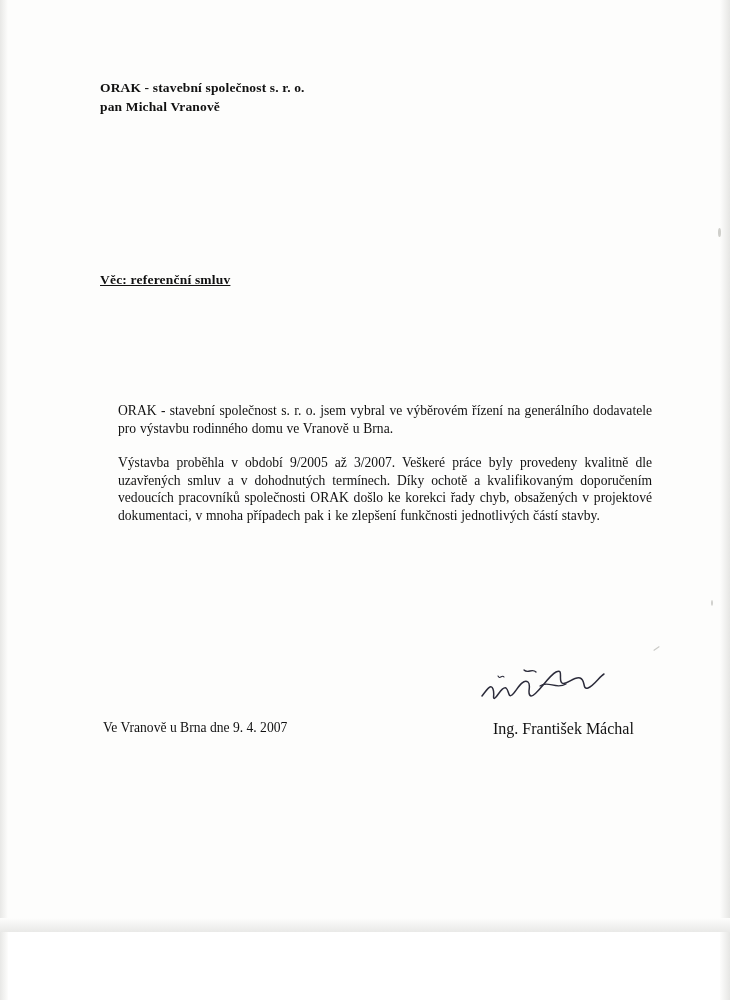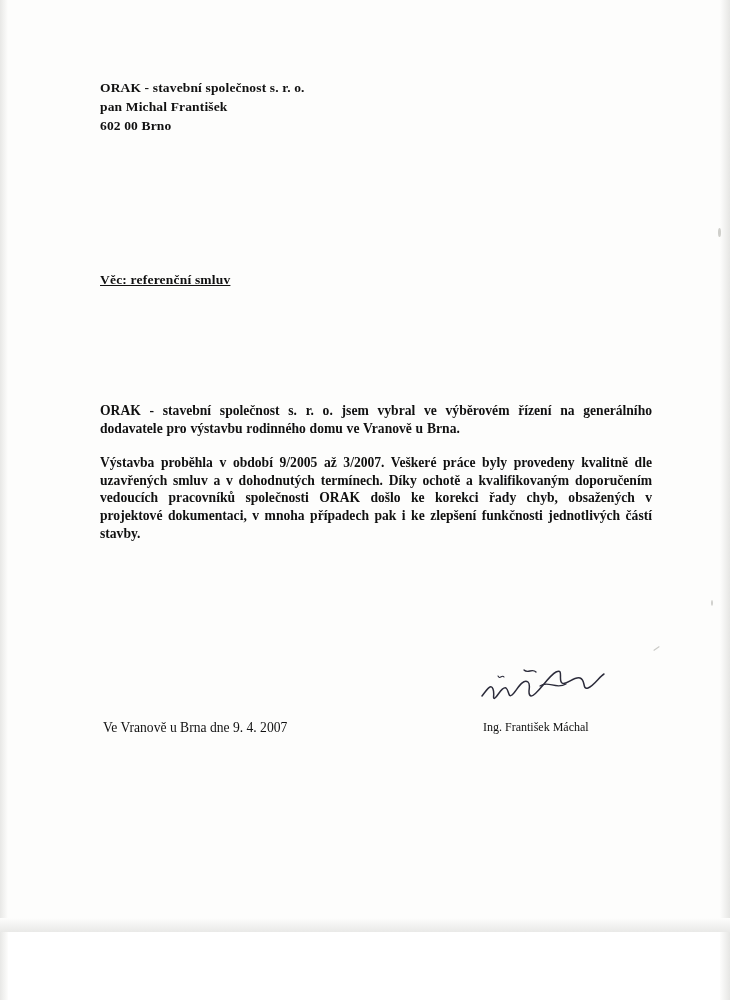--- a/index.html
+++ b/index.html
@@ -82,43 +82,42 @@
   .body-text {
     position: absolute;
     left: 0;
     top: 402px;
     width: 552px;
     font-size: 13.6px;
     line-height: 17.6px;
   }
   .para {
     text-align: justify;
-    margin: 0 0 17px 0;
+    margin: 0 0 17px 18px;
     word-spacing: 0.4px;
-    font-weight: bold;
   }
 
   .footer {
     position: absolute;
     left: 0;
     top: 720px;
     width: 552px;
   }
   .place-date {
     position: absolute;
     left: 3px;
     top: 0;
     font-size: 13.6px;
     white-space: nowrap;
   }
   .signer-name {
     position: absolute;
-    left: 383px;
+    left: 393px;
     top: 0;
-    font-size: 12px;
+    font-size: 16px;
     white-space: nowrap;
   }
   .signature {
     position: absolute;
     left: 378px;
     top: -58px;
     width: 130px;
     height: 52px;
   }
   .signature svg { display: block; }
@@ -138,22 +137,21 @@
   <div class="scan-edge-bottom"></div>
 
   <div class="scan-speck" style="left:718px; top:228px; width:3px; height:9px;"></div>
   <div class="scan-speck" style="left:711px; top:600px; width:2px; height:6px;"></div>
   <div class="tick" style="left:653px; top:648px; width:7px; height:1px; transform:rotate(-35deg);"></div>
 
   <div class="content">
 
     <div class="addressee">
       <div>ORAK - stavební společnost s. r. o.</div>
-      <div>pan Michal František</div>
-      <div>602 00 Brno</div>
+      <div>pan Michal Vranově</div>
     </div>
 
     <div class="subject">Věc: referenční smluv</div>
 
     <div class="body-text">
       <p class="para">ORAK - stavební společnost s. r. o. jsem vybral ve výběrovém řízení na generálního dodavatele pro výstavbu rodinného domu ve Vranově u Brna.</p>
       <p class="para">Výstavba proběhla v období 9/2005 až 3/2007. Veškeré práce byly provedeny kvalitně dle uzavřených smluv a v dohodnutých termínech. Díky ochotě a kvalifikovaným doporučením vedoucích pracovníků společnosti ORAK došlo ke korekci řady chyb, obsažených v projektové dokumentaci, v mnoha případech pak i ke zlepšení funkčnosti jednotlivých částí stavby.</p>
     </div>
 
     <div class="footer">

